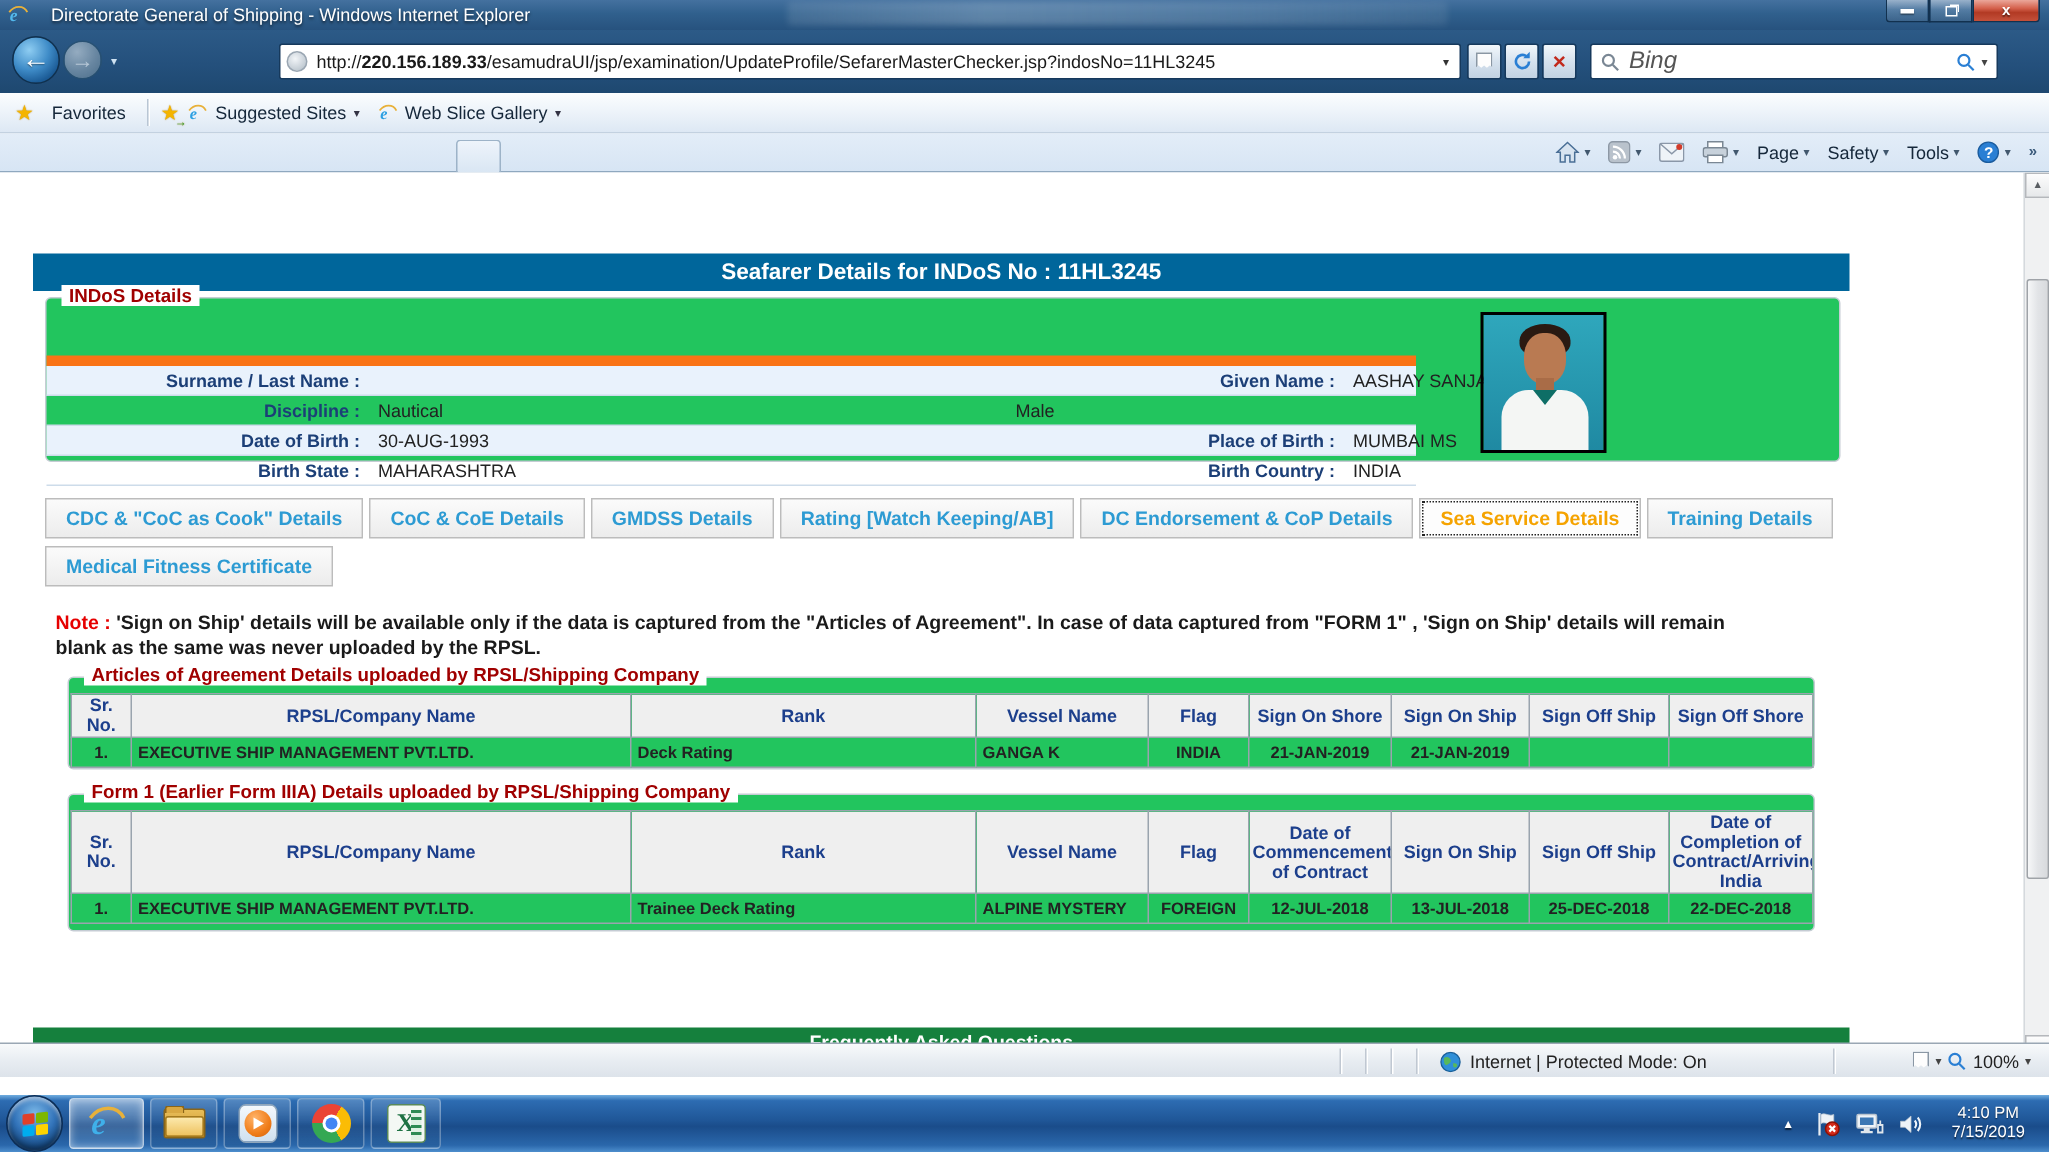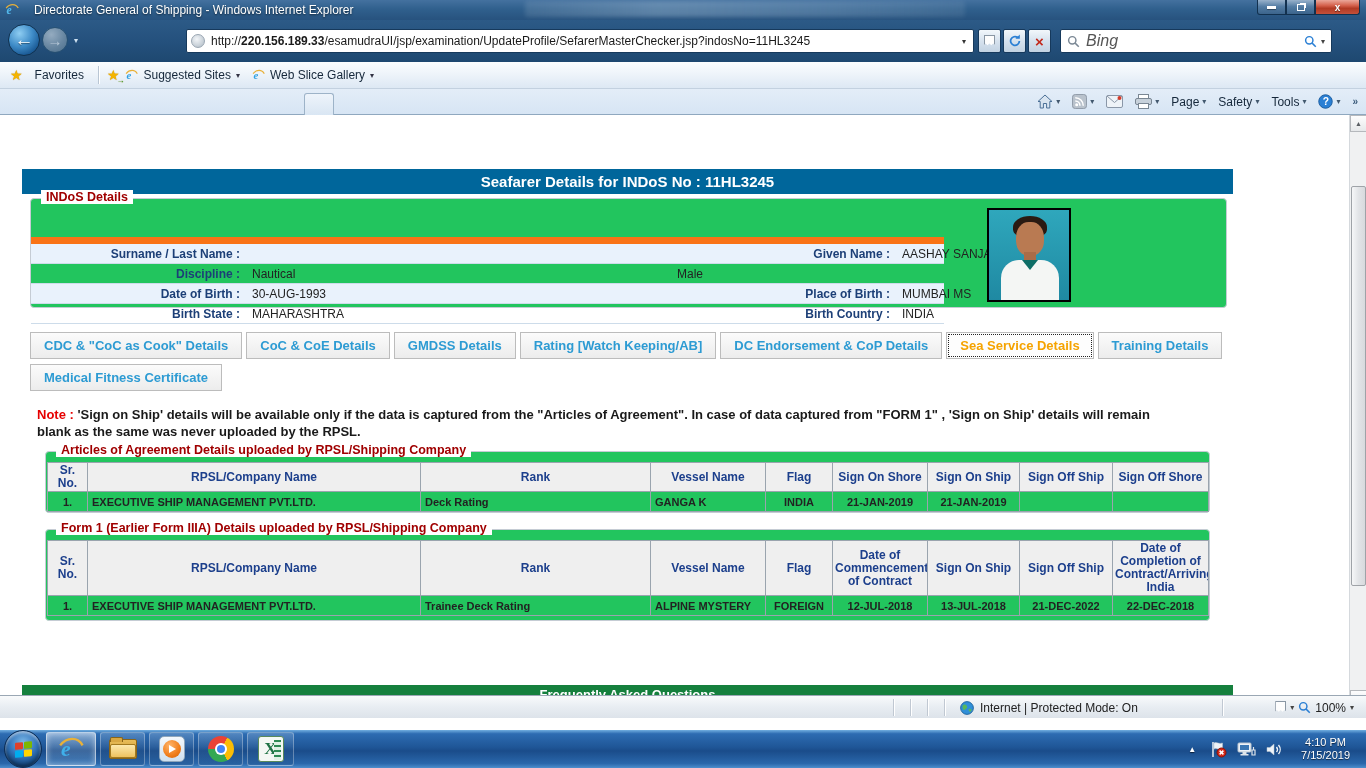--- a/index.html
+++ b/index.html
@@ -439,21 +439,21 @@
           <th class="c8">Date of Completion of Contract/Arriving India</th>
         </tr>
         <tr>
           <td class="ctr">1.</td>
           <td>EXECUTIVE SHIP MANAGEMENT PVT.LTD.</td>
           <td>Trainee Deck Rating</td>
           <td>ALPINE MYSTERY</td>
           <td class="ctr">FOREIGN</td>
           <td class="ctr">12-JUL-2018</td>
           <td class="ctr">13-JUL-2018</td>
-          <td class="ctr">21-DEC-2022</td>
+          <td class="ctr">25-DEC-2018</td>
           <td class="ctr">22-DEC-2018</td>
         </tr>
       </tbody>
         </table>
     </div>
 
     <div class="faqbar">Frequently Asked Questions</div>
 
     <div class="vscroll">
       <div class="vs-btn vs-up">▲</div>

